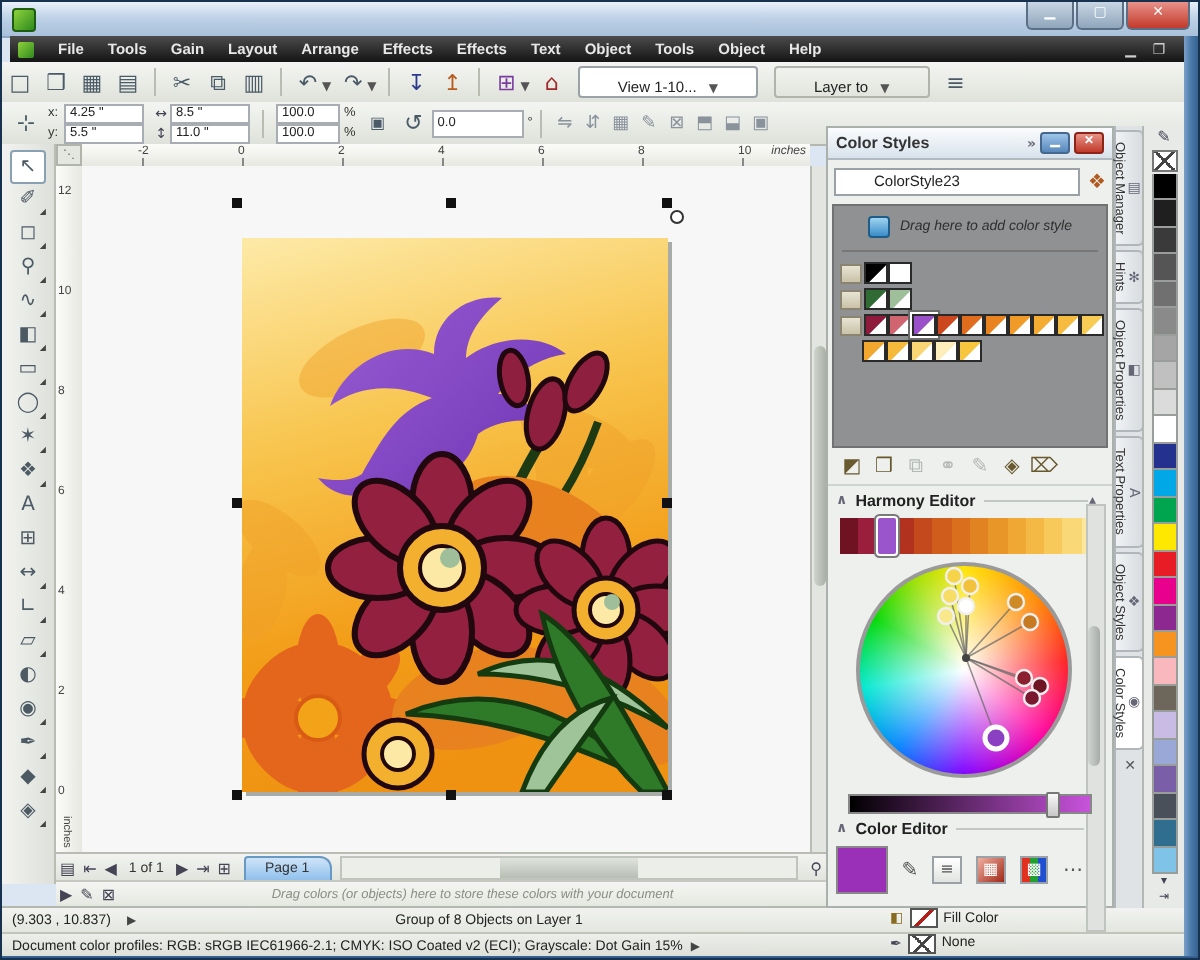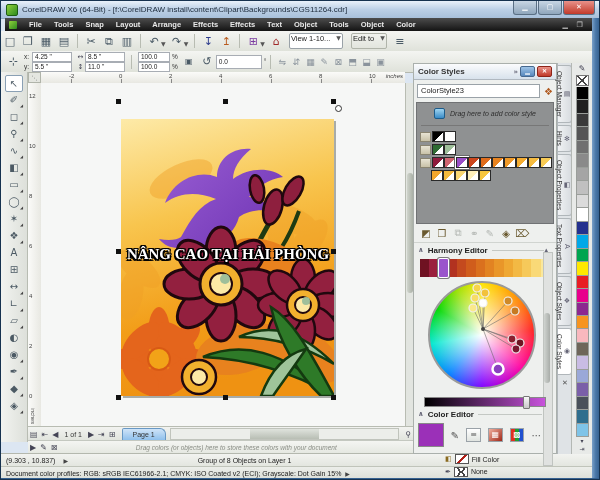--- a/index.html
+++ b/index.html
@@ -22,22 +22,22 @@
   .menu-item{color:#e8e8e8;font-size:7.5px;padding:0 6px;}
   .doc-controls{margin-left:auto;margin-right:5px;color:#cfcfcf;font-size:7px;letter-spacing:3px;}
   
   .toolbar,.propbar{position:absolute;left:0;width:600px;background:linear-gradient(#f4f5f2,#dfe2da);
     border-bottom:1px solid #b4b8ae;display:flex;align-items:center;}
   .toolbar{top:30px;height:20px;}
   .propbar{top:50px;height:21px;}
   .tb-btn{font-size:11px;line-height:15px;width:16px;text-align:center;color:#4a5a66;margin:0 1px;}
   .tb-sep{width:1px;height:14px;background:#b8bcb2;margin:0 4px;}
   .caret{font-size:6px;color:#555;margin:4px 2px 0 -2px;}
-  .combo{display:flex;align-items:flex-start;height:14px;background:#fff;border:1px solid #9aa2a8;
-    border-radius:2px;font-size:7.5px;color:#222;padding:0 1px;margin:0 4px;}
+  .combo{display:flex;align-items:flex-end;height:14px;background:#fff;border:1px solid #9aa2a8;
+    border-radius:2px;font-size:7.5px;color:#222;padding:0 19px;margin:0 4px;}
   .combo .caret{margin:0 0 0 6px;font-size:6px;}
   .stack{display:flex;flex-direction:column;justify-content:center;margin:0 2px;}
   .prow{display:flex;align-items:center;height:10px;}
   .plabel{font-size:6.5px;color:#333;width:8px;}
   .picon{font-size:7px;color:#445;width:9px;text-align:center;}
   .pinput{width:34px;height:8px;background:#fff;border:1px solid #a8adb4;font-size:6.5px;color:#222;
     padding:0 2px;line-height:8px;}
   .pinput.small{width:26px;}
   .punit{font-size:6.5px;color:#333;margin-left:2px;}
   .gray-ico{font-size:9px;color:#8a939c;width:14px;text-align:center;}
@@ -95,21 +95,21 @@
   .docker{position:absolute;left:412px;top:62px;width:144px;height:391px;background:#eef0ee;
     border:1px solid #aab0ac;box-sizing:border-box;}
   .dock-head{height:15px;background:linear-gradient(#fbfcfd,#d8e2ec);border-bottom:1px solid #b0b8c0;
     display:flex;align-items:center;font-size:8px;font-weight:bold;color:#333;padding:0 4px;}
   .dock-head .chev{margin-left:auto;font-size:7px;color:#667;}
   .dock-btn{width:13px;height:9px;border-radius:2px;margin-left:2px;font-size:6px;line-height:8px;text-align:center;color:#fff;}
   .dock-btn.min{background:linear-gradient(#9ec4e8,#5888bc);border:1px solid #46688e;}
   .dock-btn.close{background:linear-gradient(#e89288,#c03a2a);border:1px solid #8e2418;}
   .style-row{display:flex;align-items:center;padding:4px 3px;}
   .style-input{flex:1;height:12px;background:#fff;border:1px solid #9aa2a8;font-size:7.5px;color:#222;
-    line-height:12px;padding:0 3px;}
+    line-height:12px;padding:0 19px;}
   .style-ico{font-size:10px;margin-left:4px;color:#b05a20;}
   .dropzone{margin:0 2px;height:120px;background:#8f9192;border:1px solid #707274;position:relative;}
   .drop-hint{display:flex;align-items:center;justify-content:center;height:20px;font-size:7px;
     font-style:italic;color:#2e2e2e;}
   .drop-hint .dicon{width:9px;height:9px;background:linear-gradient(#9fd4f0,#3a8cc8);border:1px solid #1e5c8a;
     border-radius:2px;margin-right:5px;}
   .drop-sep{height:1px;background:#777;margin:2px 4px 4px;}
   .sw-row{display:flex;align-items:center;height:13px;padding-left:3px;}
   .folder-ico{width:11px;height:10px;background:linear-gradient(#e8e4d4,#c9c2a8);border:1px solid #8a8470;
     margin-right:1px;box-sizing:border-box;}
@@ -157,43 +157,42 @@
     background:linear-gradient(90deg,#7aa0c8,#4a78a8 40%,#2c5684);}
   .frame-bottom{position:absolute;left:0;top:477px;width:600px;height:3px;background:linear-gradient(#3a689a,#1c3a5c);}
 </style>
 </head>
 <body>
 
 <div class="window">
 
   <div class="titlebar">
     <span class="app-logo"></span>
-    <span class="title-text">CorelDRAW X6 (64-Bit) - [f:\CorelDRAW install\content\Clipart\Backgrounds\CGS11264.cdr]</span>
     <span class="win-controls">
       <span class="win-btn">▁</span>
       <span class="win-btn">▢</span>
       <span class="win-btn close">✕</span>
     </span>
   </div>
 
   <div class="menubar">
     <span class="menu-logo"></span>
     <span style="display:flex;">
         <span class="menu-item">File</span>
         <span class="menu-item">Tools</span>
-        <span class="menu-item">Snap</span>
+        <span class="menu-item">Gain</span>
         <span class="menu-item">Layout</span>
         <span class="menu-item">Arrange</span>
         <span class="menu-item">Effects</span>
         <span class="menu-item">Effects</span>
         <span class="menu-item">Text</span>
         <span class="menu-item">Object</span>
         <span class="menu-item">Tools</span>
         <span class="menu-item">Object</span>
-        <span class="menu-item">Color</span>
+        <span class="menu-item">Help</span>
       </span>
     <span class="doc-controls glyph">▁ ❐ ✕</span>
   </div>
 
   <div class="toolbar">
     <span style="display:flex;align-items:center;">
         <span class="tb-btn glyph">□</span>
         <span class="tb-btn glyph">❒</span>
         <span class="tb-btn glyph">▦</span>
         <span class="tb-btn glyph">▤</span>
@@ -212,21 +211,21 @@
         <span class="tb-sep"></span>
         <span class="tb-btn glyph" style="color: rgb(122, 58, 160);">⊞</span>
         <span class="caret glyph">▼</span>
         <span class="tb-btn glyph" style="color: rgb(160, 40, 40);">⌂</span>
       </span>
     <span class="combo">
       <span>View 1-10...</span>
       <span class="caret glyph">▼</span>
     </span>
     <span class="combo" style="background:transparent;border-color:#b0b4aa;">
-      <span>Edit to</span>
+      <span>Layer to</span>
       <span class="caret glyph">▼</span>
     </span>
     <span class="tb-btn glyph">≡</span>
   </div>
 
   <div class="propbar">
     <span class="tb-btn glyph" style="margin-left:4px;">⊹</span>
     <span class="stack">
       <span class="prow">
           <span class="plabel">x:</span>
@@ -426,21 +425,20 @@
 
         <g stroke="#143a10" stroke-width="2.5">
           <path d="M213,277 C160,230 120,222 82,238 C130,240 175,255 213,277 Z" fill="#2e7a28"></path>
           <path d="M213,245 C178,210 148,204 118,218 C155,218 188,230 213,245 Z" fill="#9fc49a"></path>
           <path d="M213,277 C185,225 170,200 150,188 C158,225 180,258 200,277 Z" fill="#2e7a28"></path>
           <path d="M140,277 C150,250 165,235 185,230 C170,252 158,268 152,277 Z" fill="#9fc49a"></path>
         </g>
       </svg>
     </div>
 
-    <div class="midtext">NÂNG CAO TẠI HẢI PHÒNG</div>
 
     <div class="handle" style="left:75px;top:16px;"></div>
     <div class="handle" style="left:182px;top:16px;"></div>
     <div class="handle" style="left:290px;top:16px;"></div>
     <div class="handle" style="left:75px;top:166px;"></div>
     <div class="handle" style="left:290px;top:166px;"></div>
     <div class="handle" style="left:75px;top:312px;"></div>
     <div class="handle" style="left:182px;top:312px;"></div>
     <div class="handle" style="left:290px;top:312px;"></div>
     <div class="rot-dot"></div>

